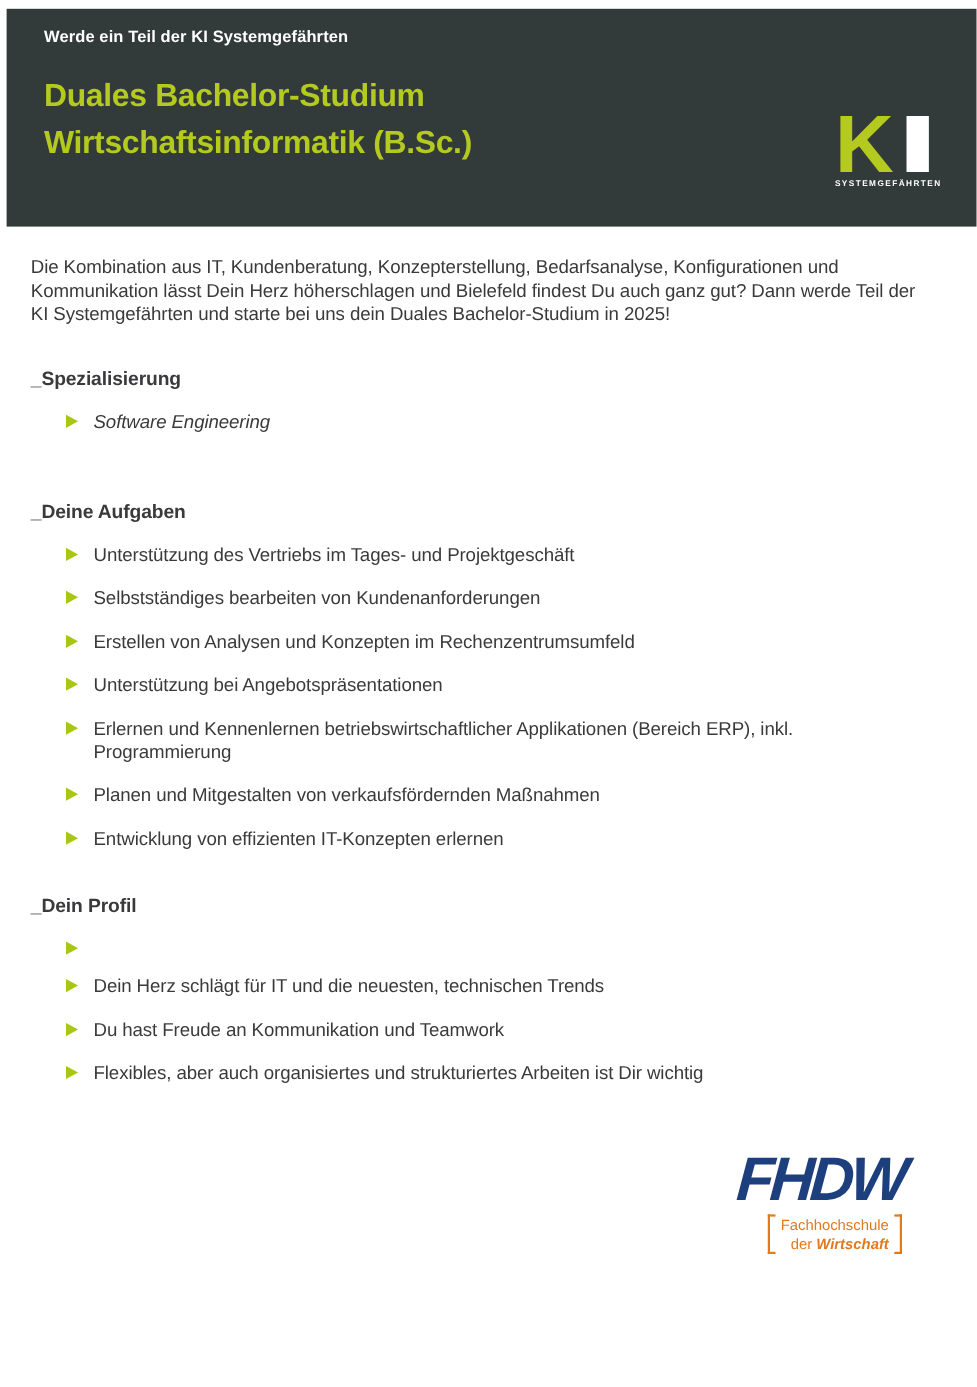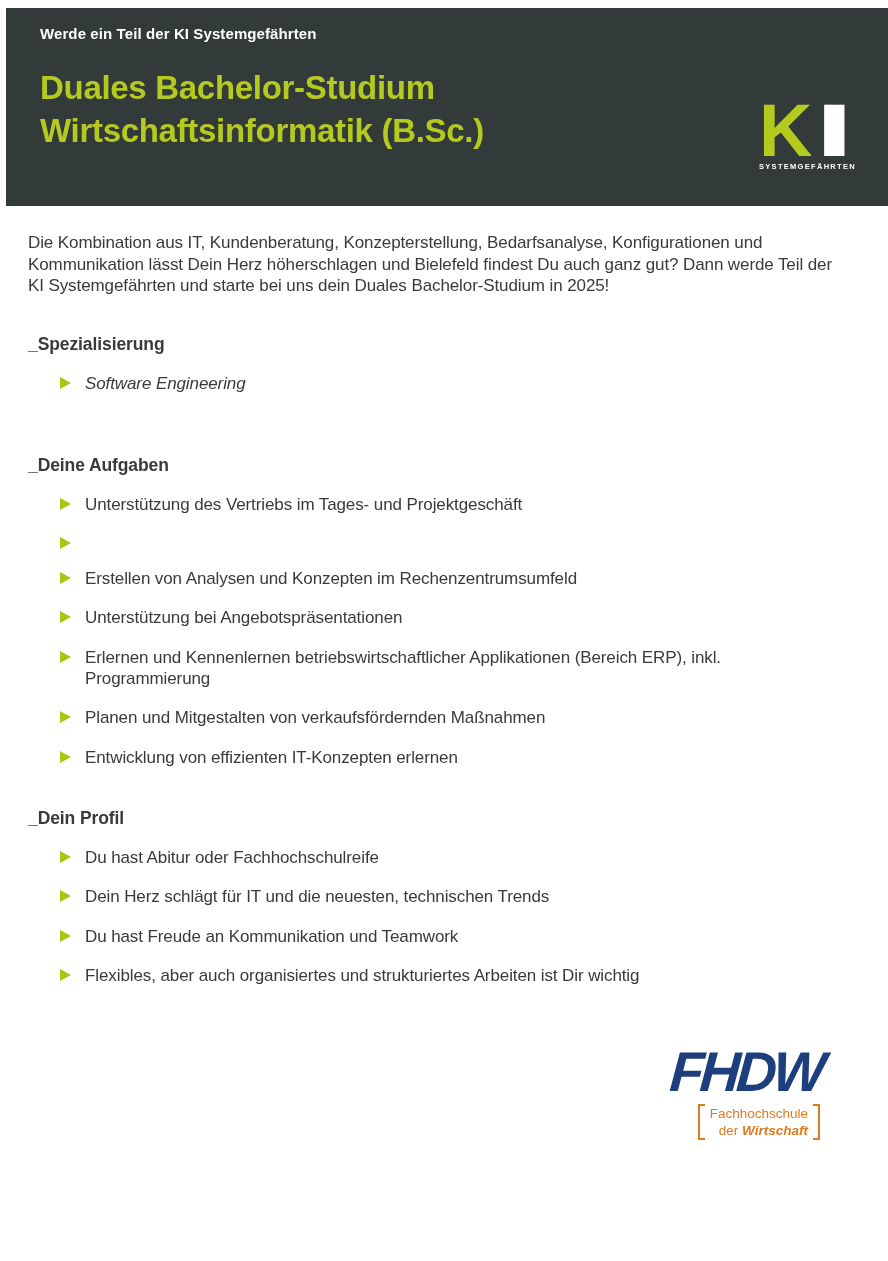--- a/index.html
+++ b/index.html
@@ -19,21 +19,21 @@
     position: relative;
     box-sizing: border-box;
     padding: 17px 0 0 34px;
   }
   .tagline {
     color:#fff; font-size:15px; font-weight:bold; letter-spacing:0.1px;
   }
   .main-title {
     margin-top: 24px;
     color: var(--brand-green, #b4ca1e);
-    font-size: 33px; font-weight: bold; line-height: 43px;
+    font-size: 29px; font-weight: bold; line-height: 43px;
     letter-spacing: -0.3px;
   }
   .ki-logo {
     position:absolute; right:32px; bottom:36px;
     text-align:left; line-height:1;
   }
   .ki-letters { display:flex; align-items:flex-end; gap:14px; }
   .ki-k {
     color: var(--brand-green, #b4ca1e);
     font-size:74px; font-weight:bold; line-height:0.72; letter-spacing:-2px;
@@ -135,20 +135,21 @@
     </ul>
 
     <div class="section-heading mt-aufg">_Deine Aufgaben</div>
     <ul class="bullets">
       <li class="bullet">
         <span class="tri"></span>
         <span class="bullet-text">Unterstützung des Vertriebs im Tages- und Projektgeschäft</span>
       </li>
       <li class="bullet">
         <span class="tri"></span>
+        <span class="bullet-text">Selbstständiges bearbeiten von Kundenanforderungen</span>
       </li>
       <li class="bullet">
         <span class="tri"></span>
         <span class="bullet-text">Erstellen von Analysen und Konzepten im Rechenzentrumsumfeld</span>
       </li>
       <li class="bullet">
         <span class="tri"></span>
         <span class="bullet-text">Unterstützung bei Angebotspräsentationen</span>
       </li>
       <li class="bullet">
@@ -162,21 +163,20 @@
       <li class="bullet">
         <span class="tri"></span>
         <span class="bullet-text">Entwicklung von effizienten IT-Konzepten erlernen</span>
       </li>
     </ul>
 
     <div class="section-heading mt-profil">_Dein Profil</div>
     <ul class="bullets">
       <li class="bullet">
         <span class="tri"></span>
-        <span class="bullet-text">Du hast Abitur oder Fachhochschulreife</span>
       </li>
       <li class="bullet">
         <span class="tri"></span>
         <span class="bullet-text">Dein Herz schlägt für IT und die neuesten, technischen Trends</span>
       </li>
       <li class="bullet">
         <span class="tri"></span>
         <span class="bullet-text">Du hast Freude an Kommunikation und Teamwork</span>
       </li>
       <li class="bullet">

